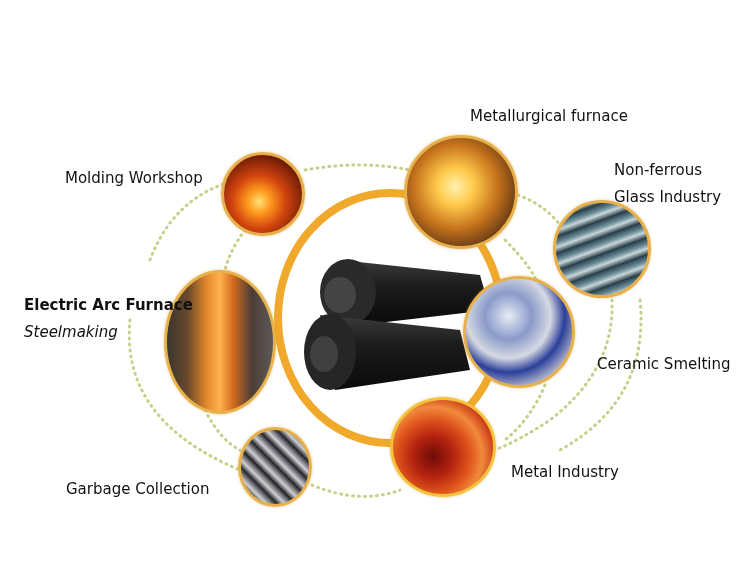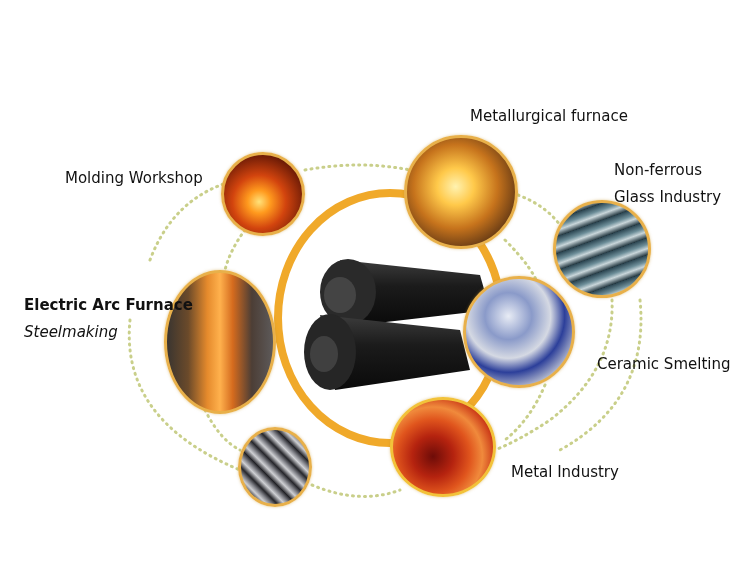--- a/index.html
+++ b/index.html
@@ -70,14 +70,15 @@
   <div class="circle c-garbage"></div>
 
   <div class="label" style="left:470px; top:103px;">Metallurgical furnace</div>
   <div class="label" style="left:65px; top:165px;">Molding Workshop</div>
   <div class="label" style="left:614px; top:157px;">Non-ferrous</div>
   <div class="label" style="left:614px; top:184px;">Glass Industry</div>
   <div class="label" style="left:24px; top:292px;font-weight:bold;">Electric Arc Furnace</div>
   <div class="label" style="left:24px; top:319px;font-style:italic;">Steelmaking</div>
   <div class="label" style="left:597px; top:351px;">Ceramic Smelting</div>
   <div class="label" style="left:511px; top:459px;">Metal Industry</div>
+  <div class="label" style="left:66px; top:476px;">Garbage Collection</div>
 
 </div>
 
 </body></html>

